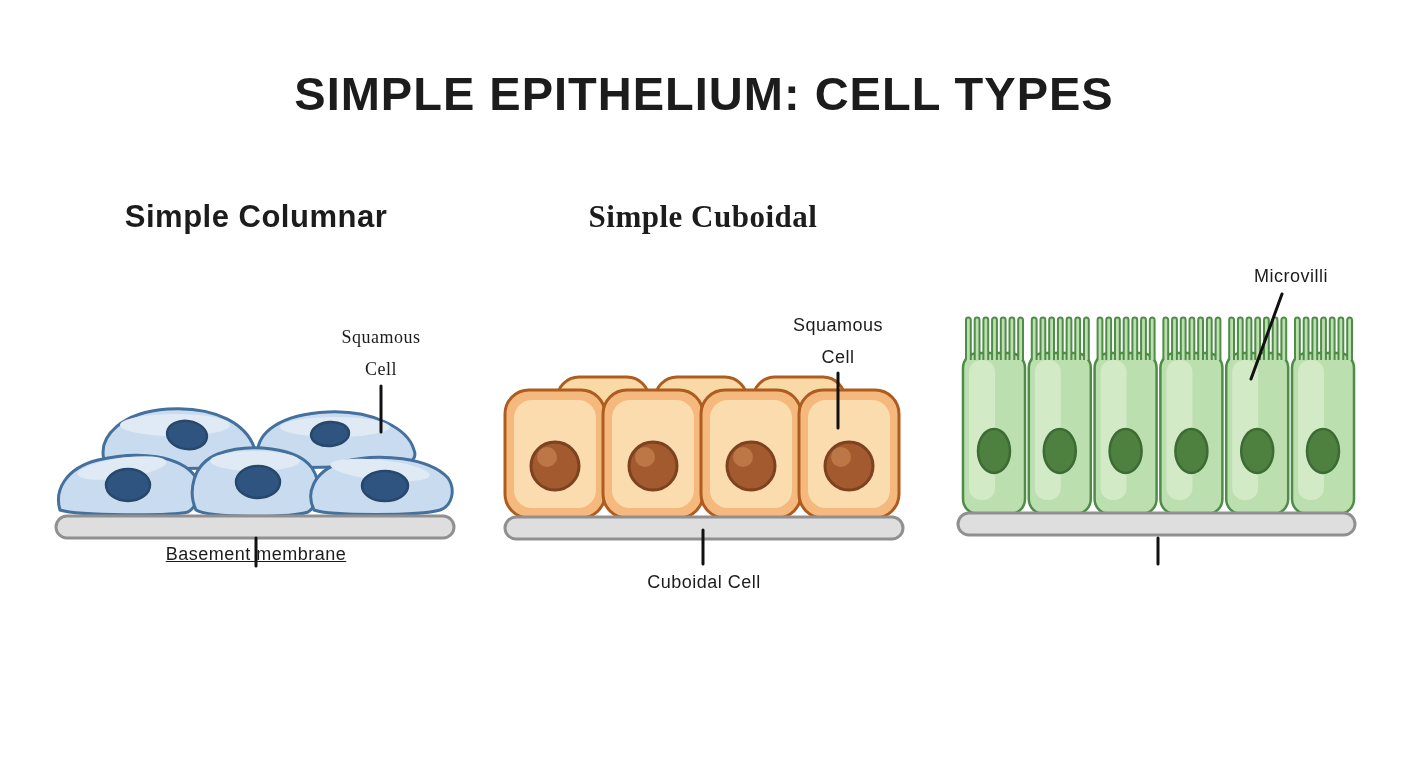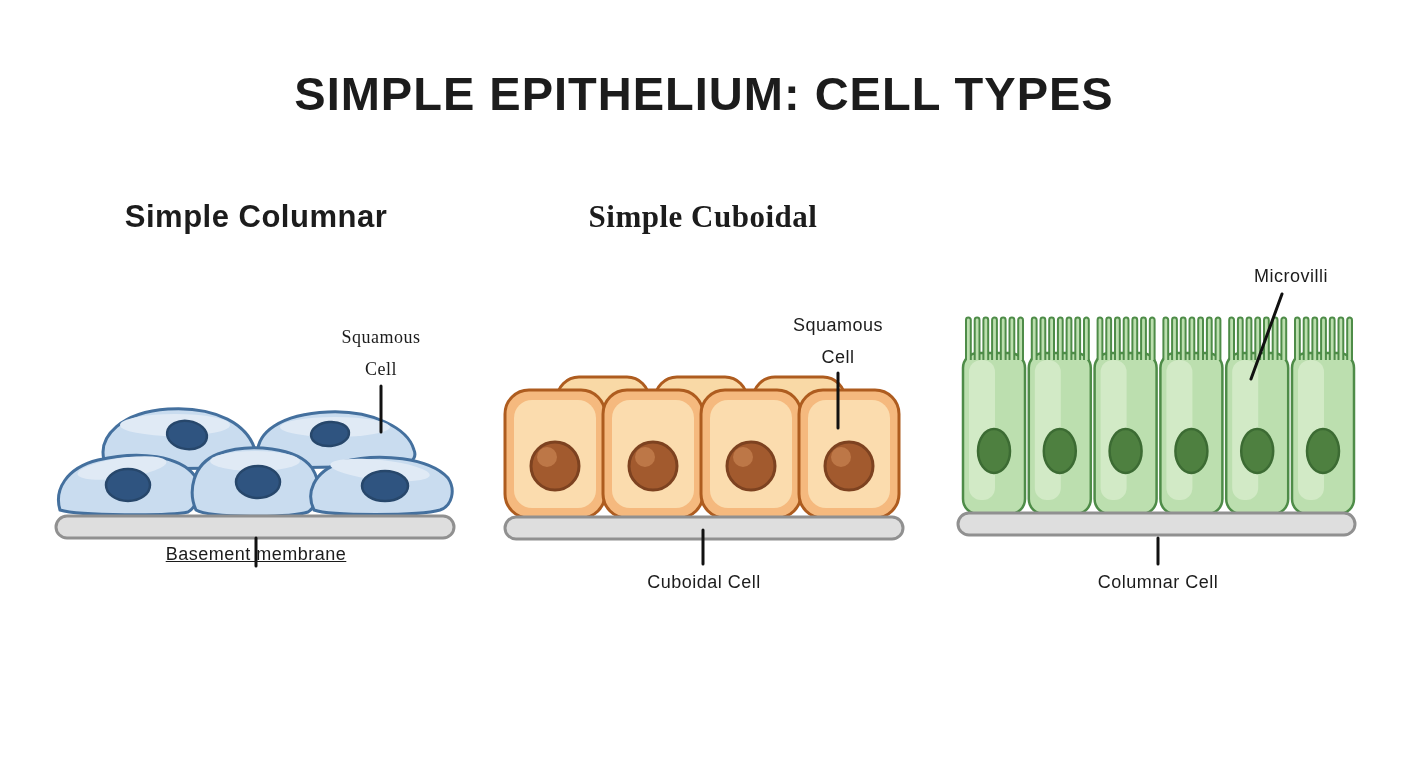--- a/index.html
+++ b/index.html
@@ -147,15 +147,14 @@
   </div>
   <div class="label label-basement">Basement membrane</div>
 
   <div class="label label-cuboidal-cell-top">
     <span>Squamous</span>
     <span>Cell</span>
   </div>
   <div class="label label-cuboidal-bottom">Cuboidal Cell</div>
 
   <div class="label label-microvilli">Microvilli</div>
-  <div class="label label-columnar-bottom">Columnar Cell</div>
 
 </div>
 
 </body></html>

